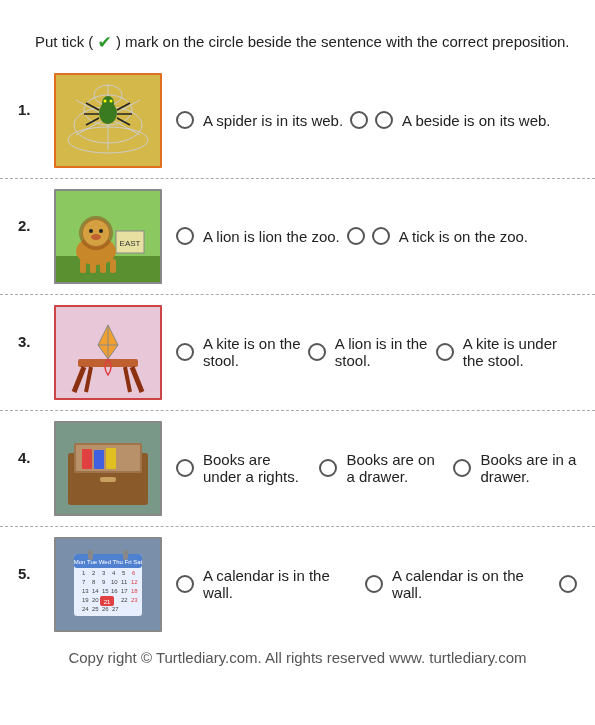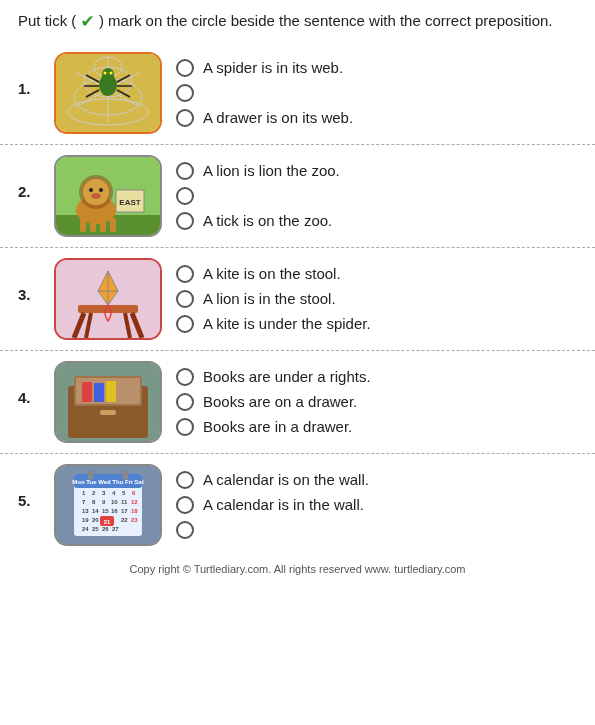--- a/index.html
+++ b/index.html
@@ -5,23 +5,24 @@
     * { box-sizing: border-box; margin: 0; padding: 0; }
     body {
       width: 595px;
       min-height: 725px;
       background: #fff;
       font-family: Arial, sans-serif;
       font-size: 15px;
       color: #222;
     }
     .header {
-      padding: 10px 18px 8px 18px;
+      padding: 10px 18px 8px 35px;
       font-size: 15px;
       line-height: 1.4;
+      margin-top: 21px;
     }
     .tick-mark {
       display: inline-block;
       color: #2a9a2a;
       font-size: 17px;
       vertical-align: middle;
     }
     .question-row {
       display: flex;
       align-items: center;
@@ -32,58 +33,56 @@
     .question-number {
       font-size: 15px;
       font-weight: bold;
       min-width: 22px;
       align-self: flex-start;
       padding-top: 28px;
     }
     .question-image {
       width: 108px;
       min-width: 108px;
-      height: 82px;
+      height: 95px;
       border: 2px solid #e07020;
-      border-radius: 13px;
+      border-radius: 1px;
       overflow: hidden;
       background: #f5e8b0;
       display: flex;
       align-items: center;
       justify-content: center;
-      font-weight: bold;
     }
     .question-image.q2 { background: #c8e8a0; border-color: #888; }
     .question-image.q3 { background: #e8c8d8; border-color: #cc4444; }
     .question-image.q4 { background: #b0c8b8; border-color: #888; }
     .question-image.q5 { background: #a8b8cc; border-color: #888; }
     .options {
       display: flex;
-      flex-direction: column;
       gap: 7px;
       flex: 1;
     }
     .option {
       display: flex;
       align-items: center;
       gap: 9px;
       font-size: 15px;
     }
     .circle {
       width: 18px;
       height: 18px;
       border-radius: 50%;
       border: 2px solid #555;
       display: inline-block;
       flex-shrink: 0;
       background: #fff;
     }
     .footer {
       text-align: center;
-      font-size: 11px;
+      font-size: 15px;
       color: #555;
       padding: 7px 0 5px 0;
     }
   </style>
 </head>
 <body>
 
 <div class="header">
   <span>Put tick (</span>
   <span class="tick-mark">✔</span>
@@ -122,21 +121,21 @@
   <div class="options">
     <div class="option">
       <span class="circle"></span>
       <span>A spider is in its web.</span>
     </div>
     <div class="option">
       <span class="circle"></span>
     </div>
     <div class="option">
       <span class="circle"></span>
-      <span>A drawer is on its web.</span>
+      <span>A beside is on its web.</span>
     </div>
   </div>
 </div>
 
 <div class="question-row">
   <span class="question-number">2.</span>
   <div class="question-image q2">
     <svg width="104" height="91" viewBox="0 0 104 91">
       <rect width="104" height="91" fill="#8cc860"></rect>
 
@@ -201,21 +200,21 @@
     <div class="option">
       <span class="circle"></span>
       <span>A kite is on the stool.</span>
     </div>
     <div class="option">
       <span class="circle"></span>
       <span>A lion is in the stool.</span>
     </div>
     <div class="option">
       <span class="circle"></span>
-      <span>A kite is under the spider.</span>
+      <span>A kite is under the stool.</span>
     </div>
   </div>
 </div>
 
 <div class="question-row">
   <span class="question-number">4.</span>
   <div class="question-image q4">
     <svg width="104" height="91" viewBox="0 0 104 91">
       <rect width="104" height="91" fill="#7a9888"></rect>
 
@@ -287,25 +286,25 @@
       <text x="75" y="63" font-size="6" fill="#e04040">23</text>
       <text x="26" y="72" font-size="6" fill="#444">24</text>
       <text x="36" y="72" font-size="6" fill="#444">25</text>
       <text x="46" y="72" font-size="6" fill="#444">26</text>
       <text x="56" y="72" font-size="6" fill="#444">27</text>
     </svg>
   </div>
   <div class="options">
     <div class="option">
       <span class="circle"></span>
+      <span>A calendar is in the wall.</span>
+    </div>
+    <div class="option">
+      <span class="circle"></span>
       <span>A calendar is on the wall.</span>
-    </div>
-    <div class="option">
-      <span class="circle"></span>
-      <span>A calendar is in the wall.</span>
     </div>
     <div class="option">
       <span class="circle"></span>
     </div>
   </div>
 </div>
 
 <div class="footer">
   <span>Copy right © Turtlediary.com. All rights reserved   www. turtlediary.com</span>
 </div>

